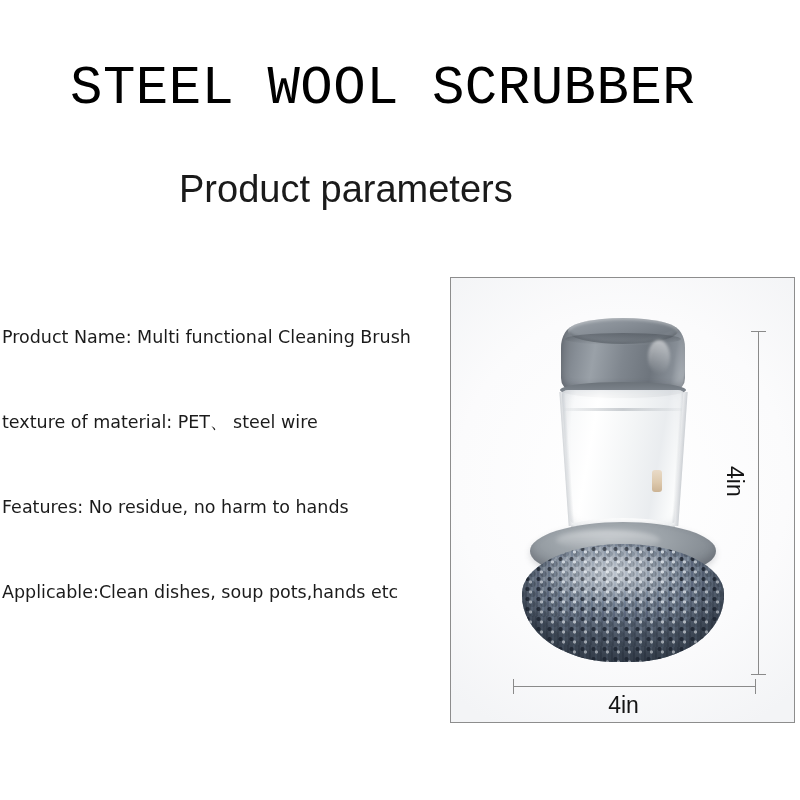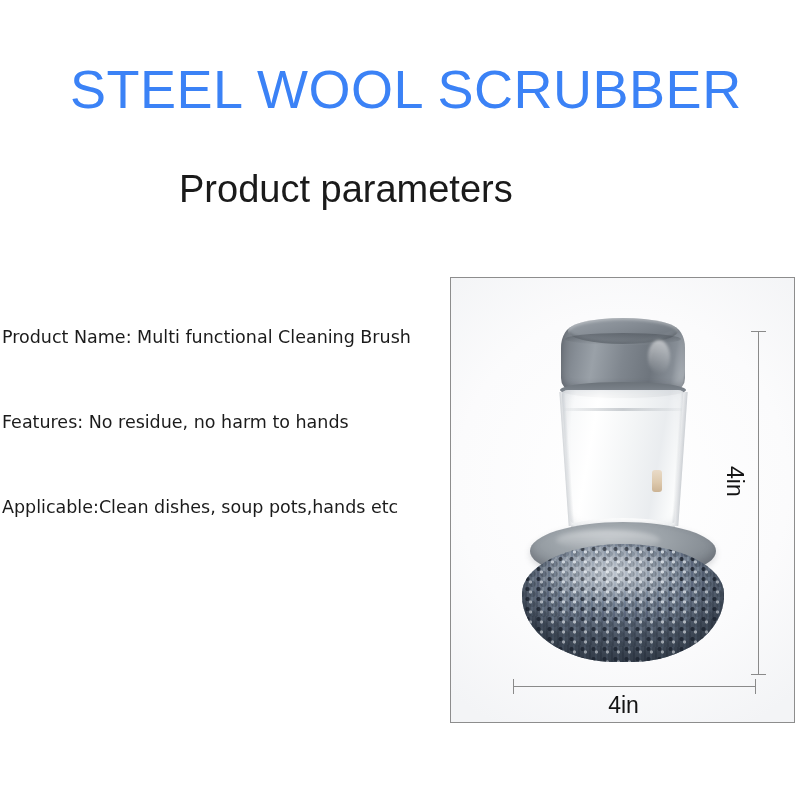--- a/index.html
+++ b/index.html
@@ -14,25 +14,25 @@
     overflow: hidden;
     font-family: "DejaVu Sans", "Liberation Sans", sans-serif;
     color: #111111;
   }
 
   
   .title {
     position: absolute;
     left: 70px;
     top: 62px;
-    font-family: Liberation Sans, sans-serif;
+    font-family: Liberation Mono, monospace;
     font-size: 54px;
     font-weight: 400;
     letter-spacing: 0.5px;
-    color: #3b82f6;
+    color: #000000;
     white-space: nowrap;
     line-height: 1;
     text-align: center;
   }
   .subtitle {
     position: absolute;
     left: 179px;
     top: 170px;
     font-family: "Liberation Sans", "DejaVu Sans", sans-serif;
     font-size: 38px;
@@ -348,20 +348,21 @@
 </style>
 </head>
 <body>
 
 <div class="title">STEEL WOOL SCRUBBER</div>
 
 <div class="subtitle">Product parameters</div>
 
 <div class="spec-list">
   <div class="spec-line">Product Name: Multi functional Cleaning Brush</div>
+  <div class="spec-line">texture of material: PET、 steel wire</div>
   <div class="spec-line">Features: No residue, no harm to hands</div>
   <div class="spec-line">Applicable:Clean dishes, soup pots,hands etc</div>
 </div>
 
 <div class="photo-panel">
 
   <div class="photo-bg"></div>
 
   <div class="product">
 

